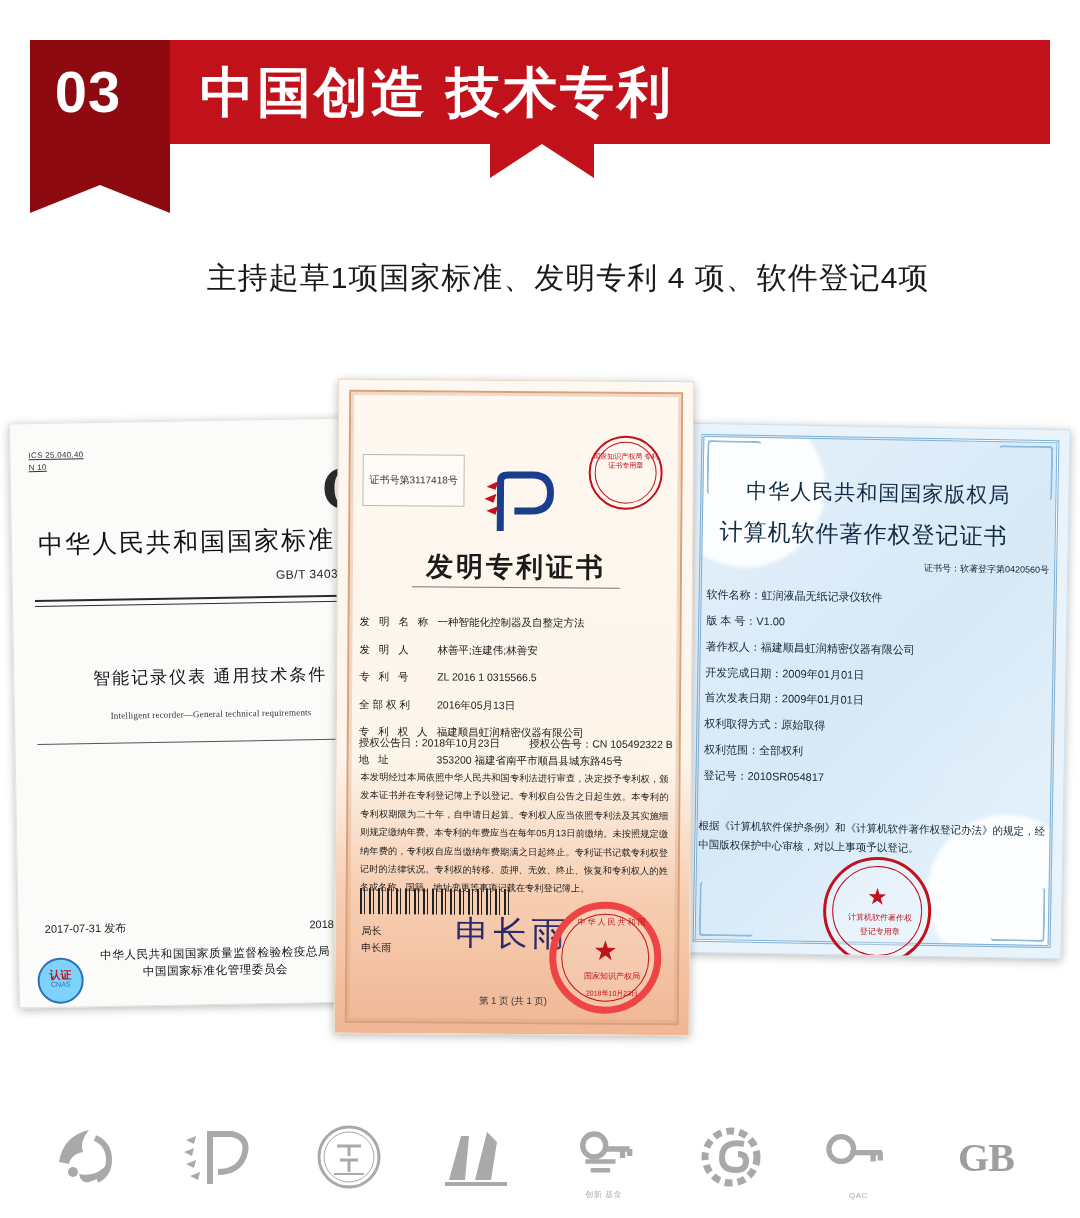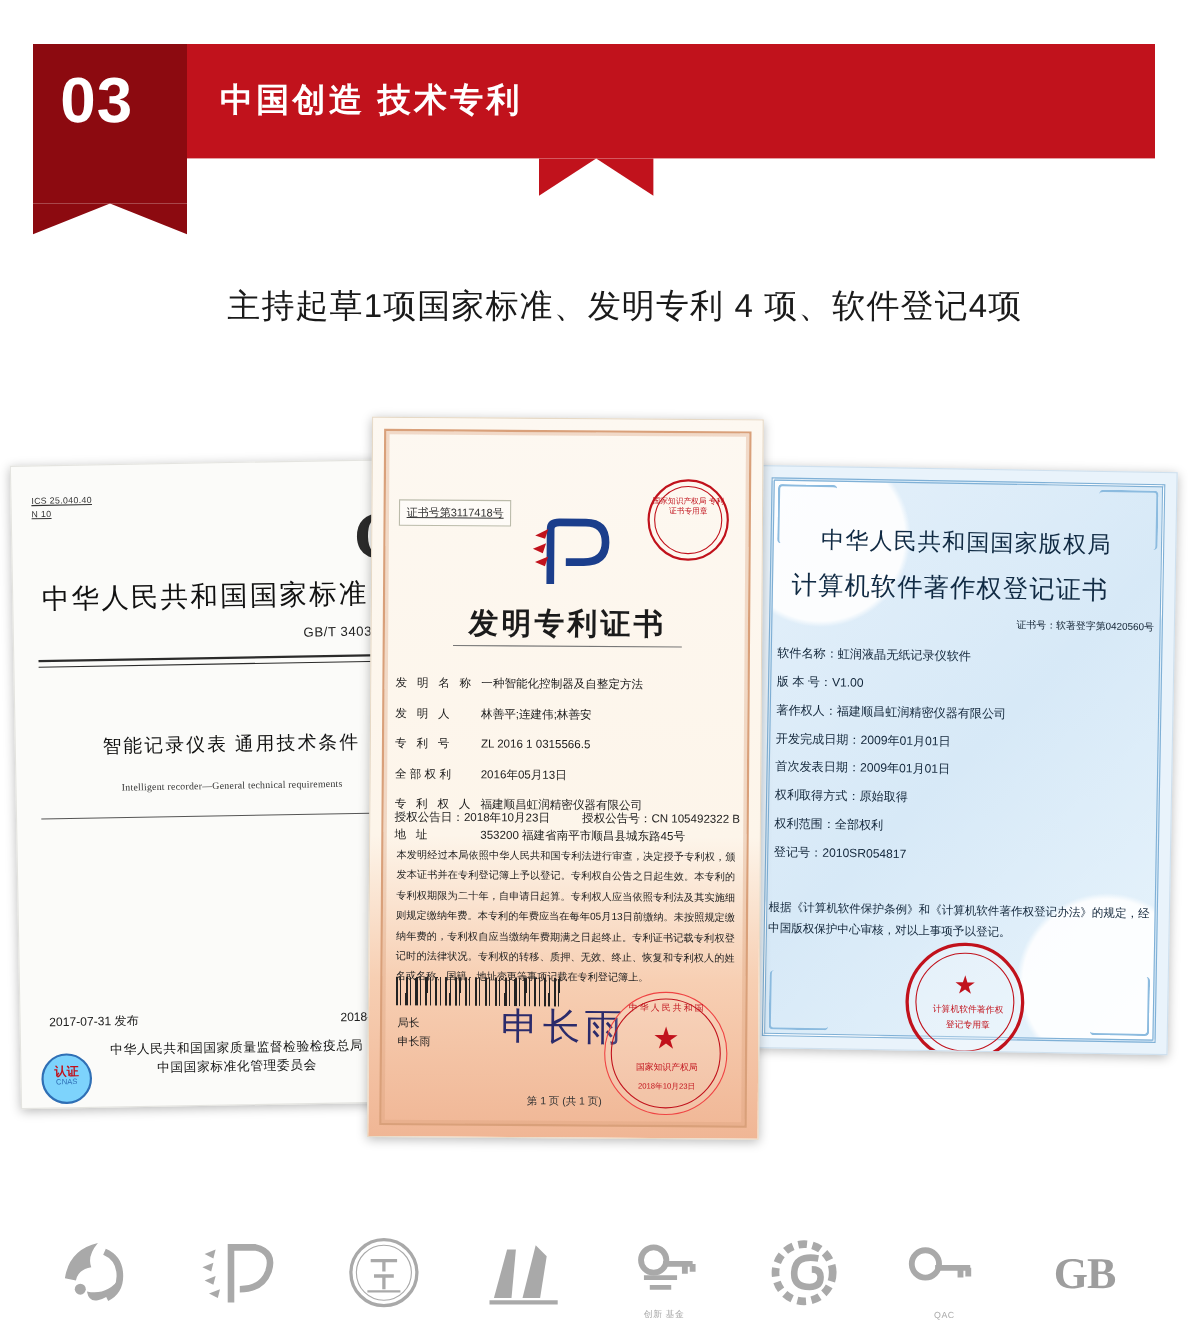--- a/index.html
+++ b/index.html
@@ -49,21 +49,21 @@
     font-size: 58px;
     font-weight: bold;
     letter-spacing: 1px;
   }
   .header-title {
     position: absolute;
     left: 200px; top: 40px;
     height: 104px;
     line-height: 104px;
     color: #ffffff;
-    font-size: 30px;
+    font-size: 54px;
     font-weight: bold;
     letter-spacing: 3px;
     white-space: nowrap;
   }
   .header-notch {
     position: absolute;
     left: 490px; top: 144px;
     width: 0; height: 0;
     border-left: 52px solid #c1121c;
     border-right: 52px solid #c1121c;
@@ -233,21 +233,21 @@
     position:absolute; left:0; top:0; right:0; bottom:0;
     background:
       linear-gradient(180deg, #fdf8f1 0%, #fdf5ea 58%, #f7cfb3 78%, #f0b695 100%);
   }
   .pt-border {
     position:absolute; left: 10px; top: 10px; right: 10px; bottom: 10px;
     border: 2px solid #d9a07a;
     box-shadow: inset 0 0 0 3px rgba(217,160,122,.35);
   }
   .pt-no { position:absolute; left: 24px; top: 74px; font-size: 10px; color:#333;
-           border: 1px solid #bba; padding: 4px 6px; background: rgba(255,255,255,.5); text-decoration: underline; }
+           border: 1px solid #bba; padding: 18px 6px; background: rgba(255,255,255,.5); }
   .pt-redseal {
     position:absolute; right: 30px; top: 54px;
     width: 74px; height: 74px; border-radius: 50%;
     border: 2px solid #c1121c; color:#c1121c;
     font-size: 7px; text-align:center; line-height:1.3; padding-top: 14px;
   }
   .pt-redseal .ring{position:absolute;left:4px;top:4px;right:4px;bottom:4px;border:1px solid #c1121c;border-radius:50%;}
   .pt-logo { position:absolute; left: 142px; top: 86px; width: 80px; height: 74px; }
   .pt-title {
     position:absolute; left: 0; top: 168px; width: 356px;
@@ -279,21 +279,21 @@
   .pt-sign-lab {
     position:absolute; left: 26px; top: 542px; font-size: 10px; color:#1b1b1b; line-height: 1.7;
   }
   .pt-sign {
     position:absolute; left: 120px; top: 530px; font-size: 34px; color:#2b2b6b;
     font-family:"Liberation Serif", serif; letter-spacing: 4px;
   }
   .pt-bigseal {
     position:absolute; right: 28px; top: 520px;
     width: 112px; height: 112px; border-radius:50%;
-    border: 1px solid #ef4444; color:#c1121c; background: rgba(255,255,255,.12);
+    border: 7px solid #ef4444; color:#c1121c; background: rgba(255,255,255,.12);
   }
   .pt-bigseal .ring{position:absolute;left:5px;top:5px;right:5px;bottom:5px;border:1px solid #c1121c;border-radius:50%;}
   .pt-bigseal .star{position:absolute;left:50%;top:30px;transform:translateX(-50%);font-size:24px;line-height:1;}
   .pt-bigseal .t1{position:absolute;left:0;top:8px;width:112px;text-align:center;font-size:8px;letter-spacing:2px;}
   .pt-bigseal .t2{position:absolute;left:0;top:62px;width:112px;text-align:center;font-size:8px;}
   .pt-bigseal .t3{position:absolute;left:0;top:80px;width:112px;text-align:center;font-size:7px;}
   .pt-page {
     position:absolute; left: 0; bottom: 26px; width: 356px; text-align:center;
     font-size: 9.5px; color:#333;
   }

